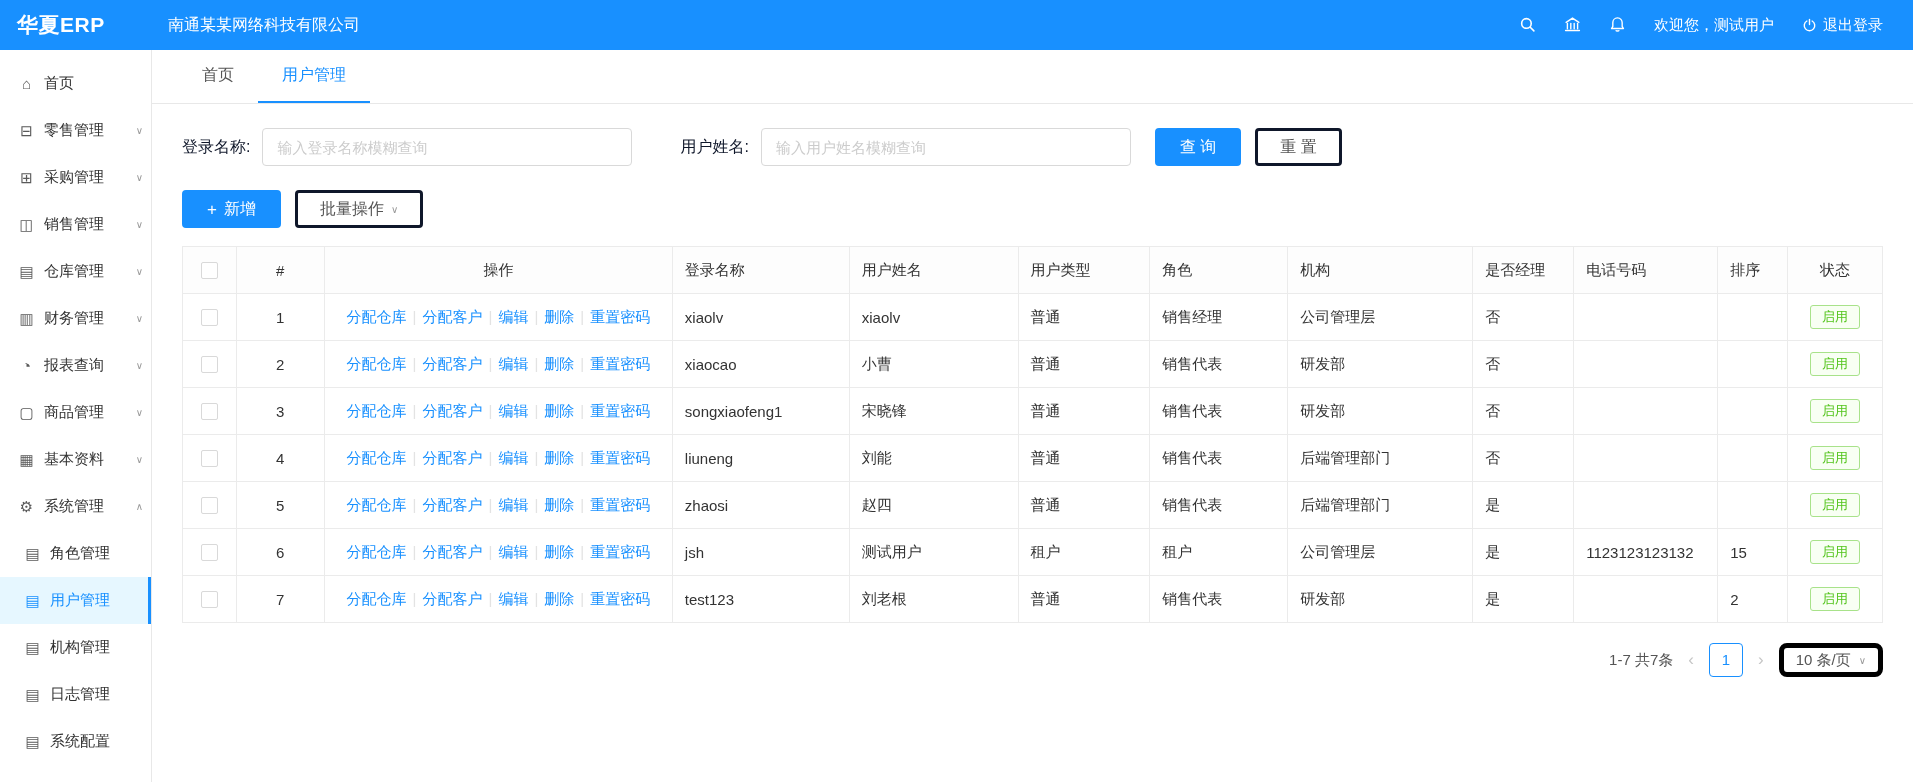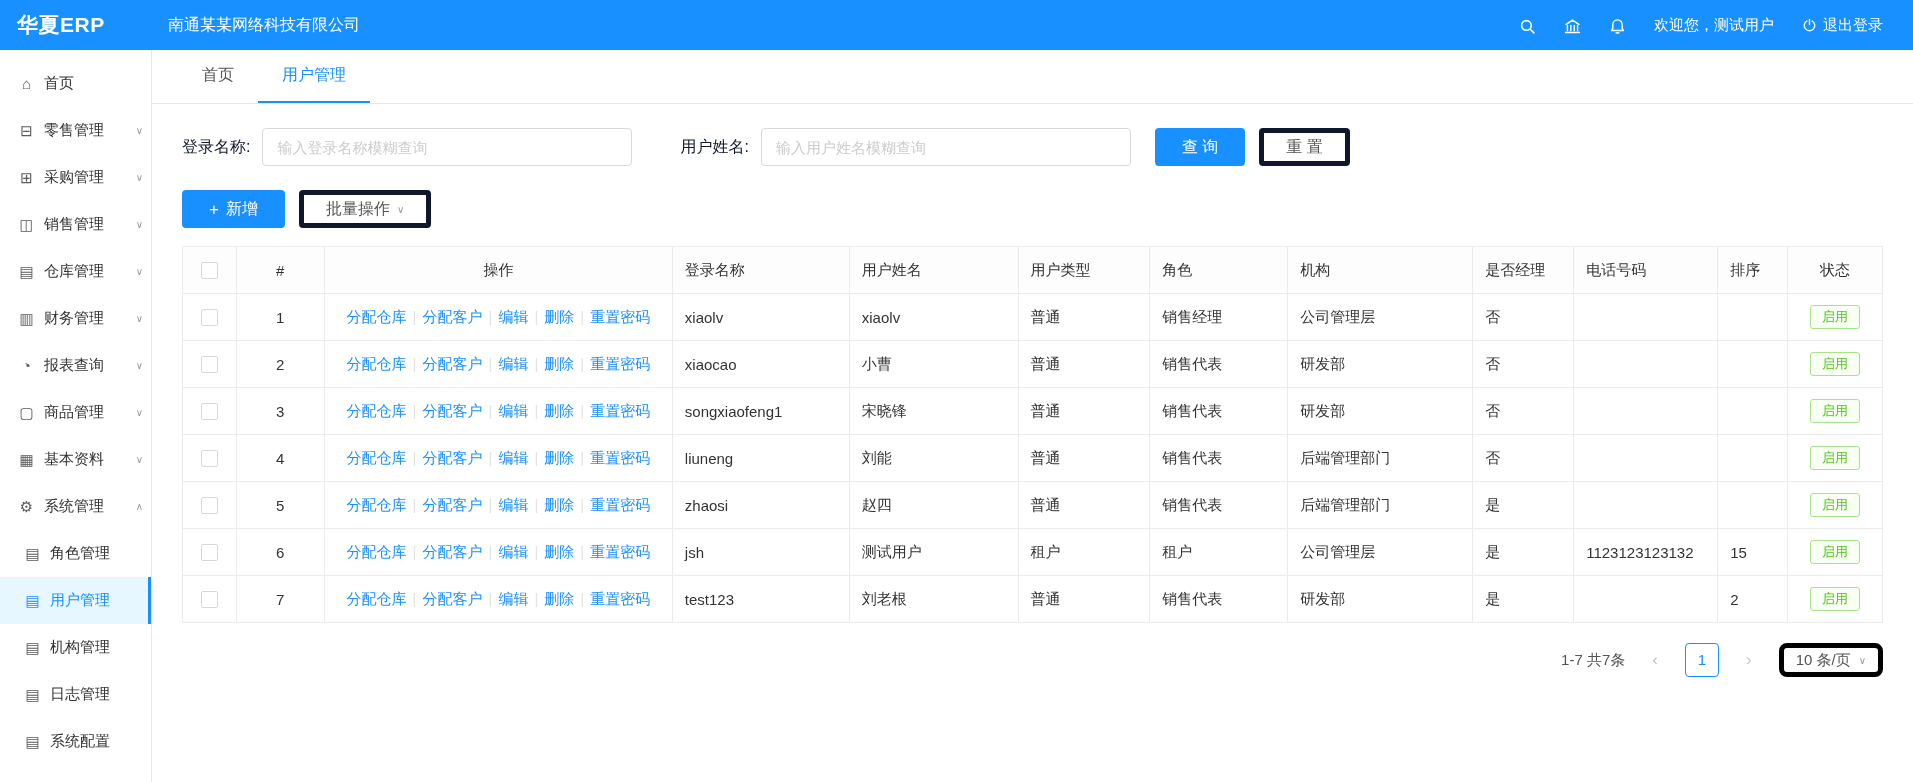--- a/index.html
+++ b/index.html
@@ -3,21 +3,21 @@
 <meta charset="utf-8">
 <style>
   * { margin:0; padding:0; box-sizing:border-box; }
   html,body { width:1913px; height:782px; overflow:hidden; }
   body { font-family:"Liberation Sans","DejaVu Sans",sans-serif; font-size:14px; color:#333; background:#fff; }
 
   
   .topbar { height:50px; background:#1890ff; display:flex; align-items:center; color:#fff; }
   .logo { width:152px; padding-left:17px; font-size:21px; font-weight:bold; letter-spacing:.5px; flex:none; }
   .company { font-size:16px; margin-left:16px; }
-  .top-right { margin-left:auto; display:flex; align-items:flex-end; gap:28px; padding-right:30px; }
+  .top-right { margin-left:auto; display:flex; align-items:flex-start; gap:28px; padding-right:30px; }
   .top-icon { display:flex; align-items:center; cursor:pointer; }
   .welcome { font-size:15px; }
   .logout { display:flex; align-items:center; gap:6px; font-size:15px; cursor:pointer; }
 
   
   .layout { display:flex; height:732px; }
   .sidebar { width:152px; flex:none; border-right:1px solid #e8e8e8; padding-top:10px; background:#fff; }
   .side-item { height:47px; display:flex; align-items:center; padding:0 8px 0 18px; font-size:15px; color:#333; cursor:pointer; position:relative; }
   .side-item.sub { padding-left:24px; }
   .side-item.active { background:#e6f7ff; color:#1890ff; }
@@ -32,21 +32,21 @@
   .tab.active { color:#1890ff; border-bottom-color:#1890ff; }
 
   .content { padding:24px 30px 0 30px; }
 
   
   .filter-row { display:flex; align-items:center; margin-bottom:24px; }
   .f-label { font-size:16px; color:#0f172a; margin-right:12px; }
   .f-label.second { margin-left:48px; }
   .f-input { width:370px; height:38px; border:1px solid #d9d9d9; border-radius:4px; padding:0 14px; font-size:15px; color:#8b5cf6; outline:none; font-family:inherit; }
   .f-input::placeholder { color:#ccc; }
-  .btn { height:38px; padding:0 22px; border:5px solid #0f172a; background:#fff; border-radius:4px; font-size:16px; color:#555; cursor:pointer; font-family:inherit; display:inline-flex; align-items:center; gap:7px; }
+  .btn { height:38px; padding:0 22px; border:3px solid #0f172a; background:#fff; border-radius:4px; font-size:16px; color:#555; cursor:pointer; font-family:inherit; display:inline-flex; align-items:center; gap:7px; }
   .btn.primary { background:#1890ff; border-color:#1890ff; color:#fff; }
   .btn.search { margin-left:24px; }
   .btn.reset { margin-left:14px; }
   .plus { font-size:17px; line-height:1; }
   .chev-sm { font-size:10px; color:#999; }
 
   
   .toolbar-row { display:flex; align-items:center; gap:14px; margin-bottom:18px; }
 
   
@@ -54,21 +54,21 @@
   th,td { border:1px solid #ebebeb; height:47px; padding:0 12px; font-weight:normal; color:#333; overflow:hidden; white-space:nowrap; }
   th { background:#fdfdfd; }
   .c-center { text-align:center; }
   .c-left { text-align:left; }
   .checkbox { display:inline-block; width:17px; height:17px; border:1px solid #d9d9d9; border-radius:2px; background:#fff; vertical-align:middle; cursor:pointer; }
   .op-link { color:#1890ff; cursor:pointer; text-decoration:none; }
   .op-sep { color:#e3e3e3; margin:0 6px; }
   .status-badge { display:inline-block; padding:3px 11px; font-size:13px; line-height:1.3; color:#52c41a; border:1px solid #a8e28a; background:#f8fff3; border-radius:3px; }
 
   
-  .pagination { display:flex; justify-content:flex-end; align-items:center; gap:24px; margin-top:20px; color:#555; font-size:15px; }
+  .pagination { display:flex; justify-content:flex-end; align-items:center; gap:12px; margin-top:20px; color:#555; font-size:15px; }
   .pg-arrow { color:#c5c5c5; font-size:17px; cursor:pointer; padding:0 3px; }
   .pg-num { min-width:34px; height:34px; line-height:32px; text-align:center; border:1px solid #1890ff; color:#1890ff; background:#fff; border-radius:4px; cursor:pointer; }
   .pg-size { height:34px; border:5px solid #000000; border-radius:8px; padding:0 12px; display:flex; align-items:center; gap:8px; color:#555; cursor:pointer; background:#fff; }
 </style>
 </head>
 <body>
 
 <div class="app">
 
   <header class="topbar">

